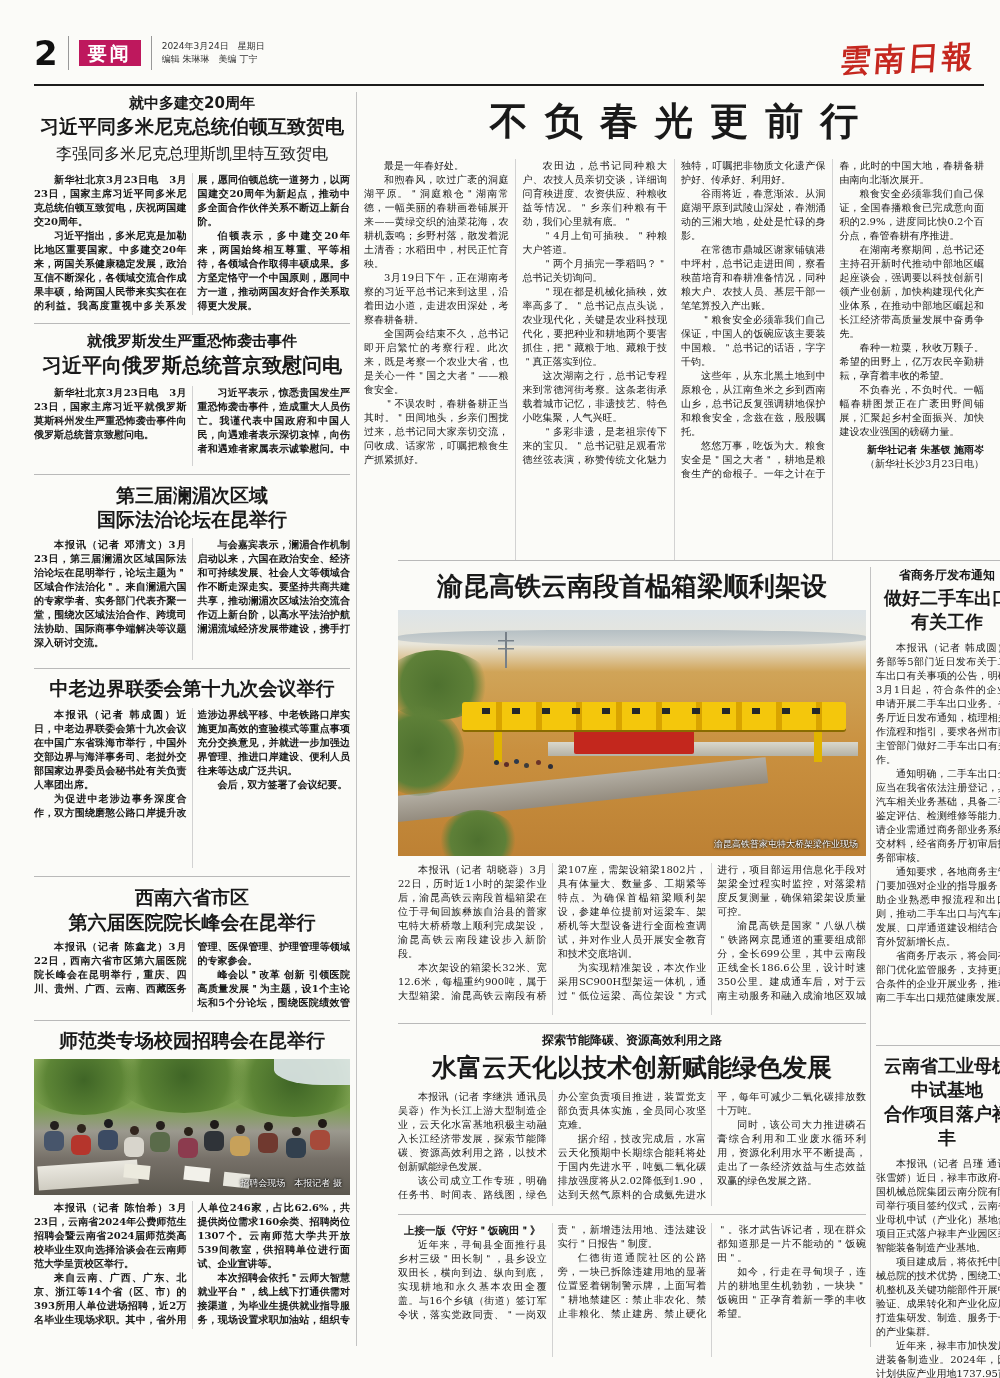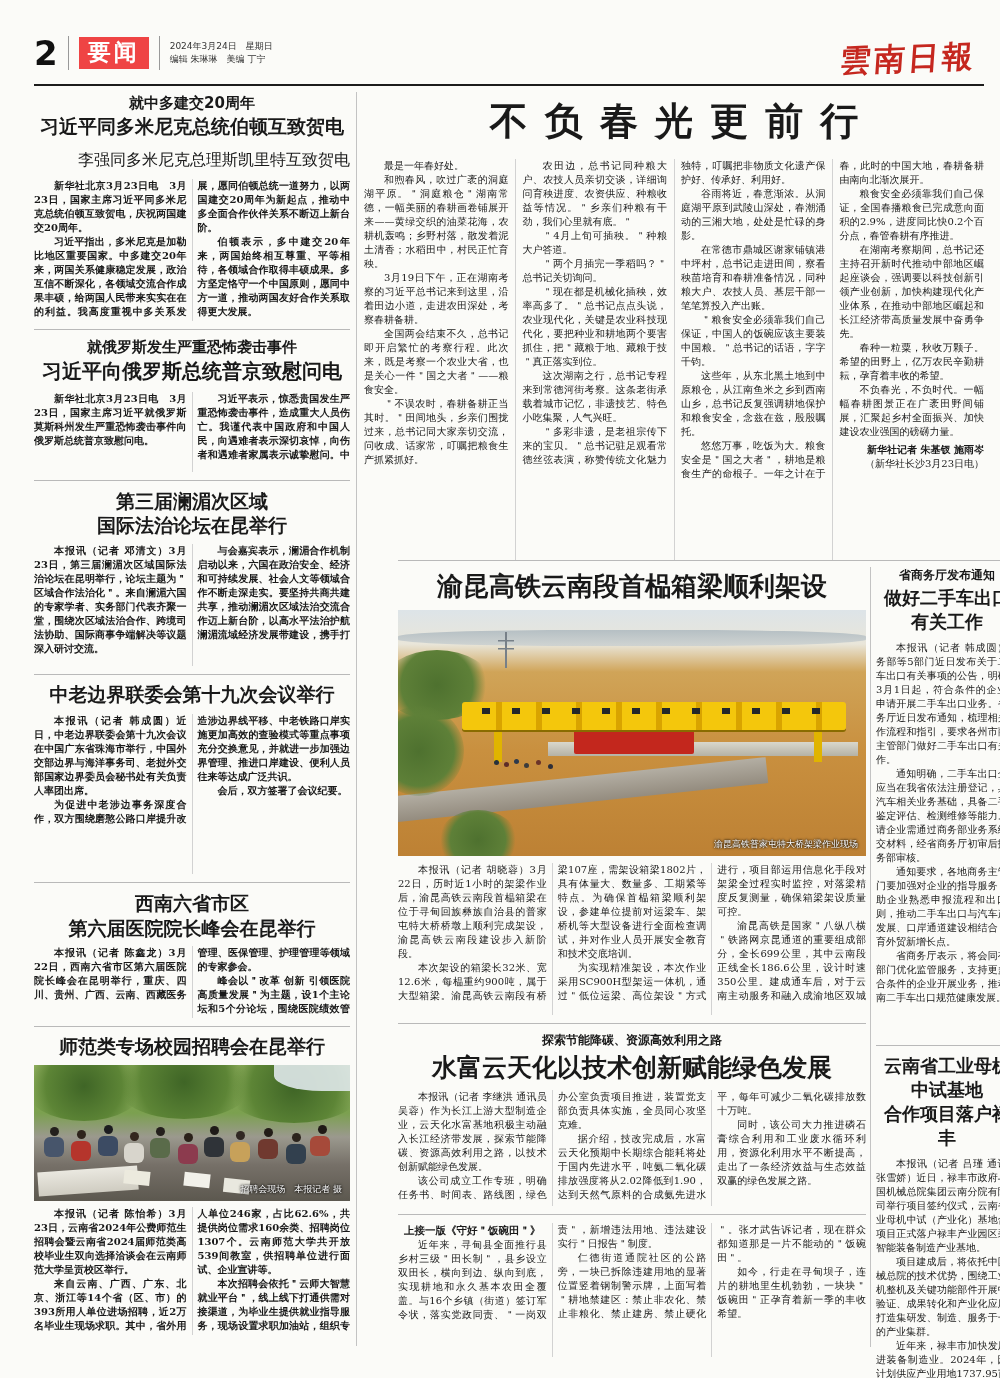--- a/index.html
+++ b/index.html
@@ -3,39 +3,39 @@
 <meta charset="utf-8">
 <style>
   html,body{margin:0;padding:0;background:#e8e8e4;}
   .page{position:relative;width:1000px;height:1378px;margin:0 auto;background:#fbfbf8;
         font-family:"DejaVu Serif","Liberation Serif",serif;color:#191919;overflow:hidden;}
   
   .hdr{position:absolute;left:34px;top:36px;width:950px;height:46px;}
   .hdr-left{display:flex;align-items:center;gap:10px;}
   .pageno{font-family:"DejaVu Sans","Liberation Sans",sans-serif;font-weight:900;font-size:34px;line-height:1;color:#111;}
   .hdr-sep{width:1px;height:34px;background:#999;}
-  .secbadge{background:#ef4444;color:#fff;font-family:"DejaVu Sans","Liberation Sans",sans-serif;
-            font-weight:900;font-size:23px;padding:3px 9px;letter-spacing:3px;line-height:1.1;}
+  .secbadge{background:#be185d;color:#fff;font-family:"DejaVu Sans","Liberation Sans",sans-serif;
+            font-weight:900;font-size:19px;padding:3px 9px;letter-spacing:3px;line-height:1.1;}
   .dateblock{font-family:"DejaVu Sans","Liberation Sans",sans-serif;font-size:9px;color:#333;line-height:1.5;}
   .masthead{position:absolute;right:8px;top:2px;font-family:"DejaVu Serif","Liberation Serif",serif;
             font-weight:bold;font-size:31px;color:#c5271f;letter-spacing:3px;
             transform:rotate(-2deg) skewX(-6deg);}
   .hdr-rule{position:absolute;left:34px;top:84px;width:950px;height:2px;background:#1c1c1c;}
   
   .vline-main{position:absolute;left:356px;top:92px;height:1254px;width:1px;background:#c3c3c3;}
   .vline-right{position:absolute;left:472px;top:6px;height:780px;width:1px;background:#c3c3c3;}
   .sep{border:none;border-top:1px solid #b9b9b9;margin:8px 0;}
   
   .kicker{font-family:"DejaVu Sans","Liberation Sans",sans-serif;font-weight:bold;font-size:15px;text-align:center;margin:2px 0;}
   .kicker-sm{font-family:"DejaVu Sans","Liberation Sans",sans-serif;font-weight:bold;font-size:12px;text-align:center;margin:2px 0;}
   .h-big{font-family:"DejaVu Sans","Liberation Sans",sans-serif;font-weight:900;font-size:19px;
          text-align:center;line-height:1.25;margin:2px 0;white-space:nowrap;}
   .h-big.sz20{font-size:20px;}
   .h-two{font-family:"DejaVu Sans","Liberation Sans",sans-serif;font-weight:900;font-size:19px;text-align:center;line-height:1.3;margin:2px 0;}
-  .subtitle{font-size:16px;text-align:right;margin:11px 0 0;}
+  .subtitle{font-size:16px;text-align:center;margin:5px 0 0;}
   .body{font-size:10px;line-height:1.4;text-align:justify;overflow:hidden;column-gap:11px;column-rule:1px solid #d2d2d2;}
   .body p{margin:0;text-indent:2em;}
   .cols2{column-count:2;font-weight:bold;}
   .cols3{column-count:3;}
   .cols4{column-count:4;column-gap:14px;}
   
   .leftcol{position:absolute;left:34px;top:92px;width:316px;height:1256px;overflow:hidden;}
   
   .feature{position:absolute;left:364px;top:92px;width:620px;}
   .feature h1{font-family:"DejaVu Sans","Liberation Sans",sans-serif;font-weight:900;font-size:38px;

